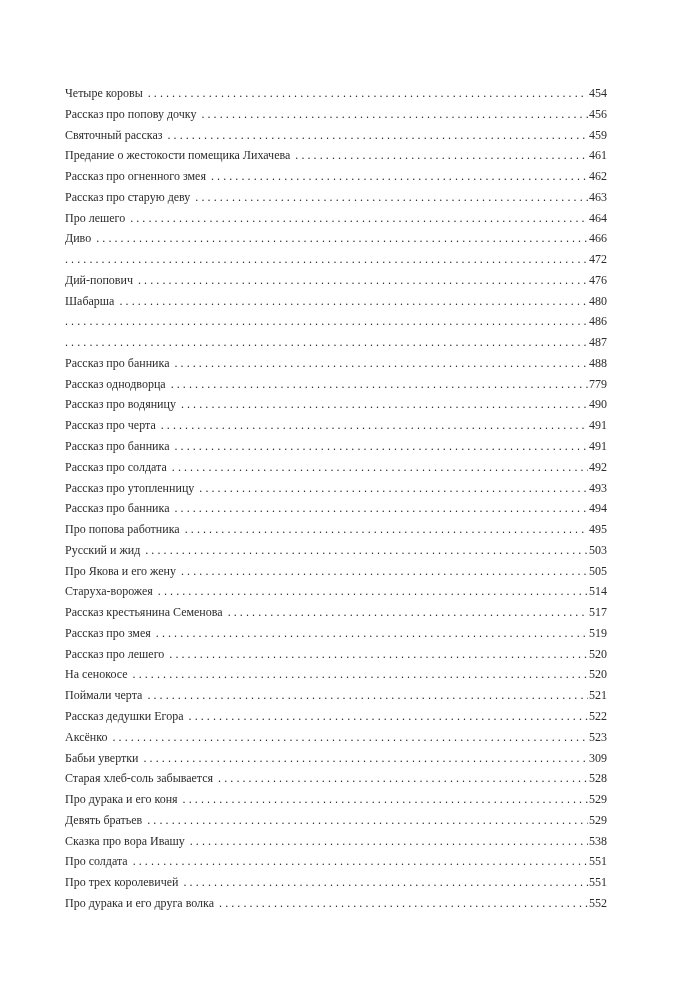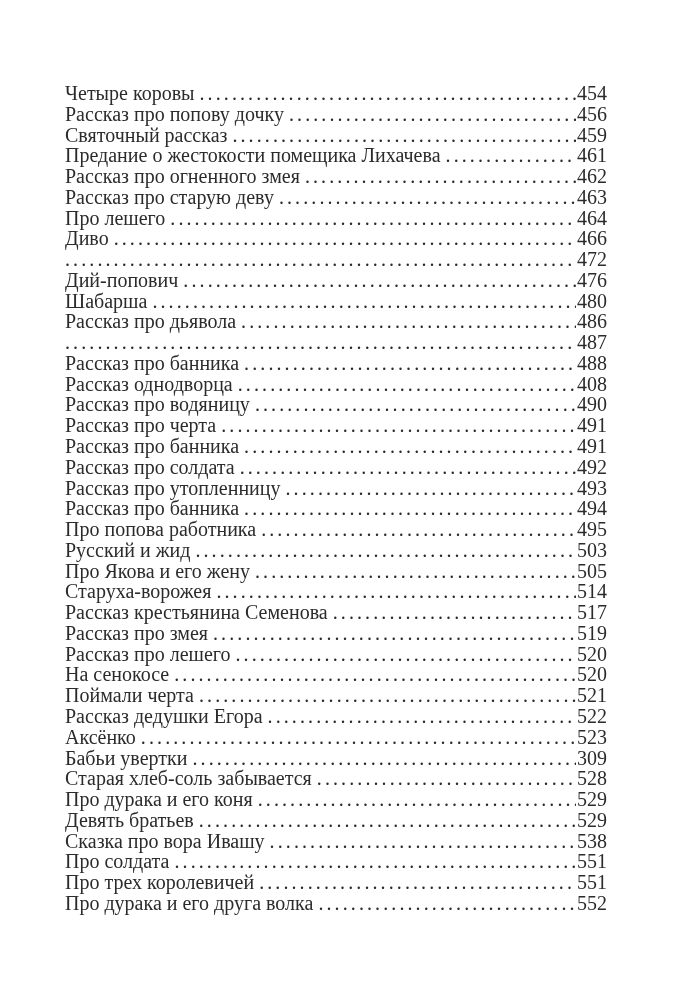--- a/index.html
+++ b/index.html
@@ -19,21 +19,21 @@
   .toc {
     position: absolute;
     left: 65px;
     top: 83px;
     width: 542px;
   }
   .toc-row {
     display: flex;
     align-items: baseline;
     height: 20.77px;
-    font-size: 20px;
+    font-size: 12px;
     line-height: 20.77px;
     white-space: nowrap;
   }
   .toc-title {
     flex: 0 0 auto;
     padding-right: 5px;
   }
   .toc-dots {
     flex: 1 1 auto;
     overflow: hidden;
@@ -99,37 +99,36 @@
         <span class="toc-title">Дий-попович</span>
         <span class="toc-dots">................................................................................................................................................................</span>
         <span class="toc-page">476</span>
       </div>
       <div class="toc-row">
         <span class="toc-title">Шабарша</span>
         <span class="toc-dots">................................................................................................................................................................</span>
         <span class="toc-page">480</span>
       </div>
       <div class="toc-row">
-        <span class="toc-title">Рассказ про дьявола</span>
         <span class="toc-dots">................................................................................................................................................................</span>
         <span class="toc-page">486</span>
       </div>
       <div class="toc-row">
         <span class="toc-dots">................................................................................................................................................................</span>
         <span class="toc-page">487</span>
       </div>
       <div class="toc-row">
         <span class="toc-title">Рассказ про банника</span>
         <span class="toc-dots">................................................................................................................................................................</span>
         <span class="toc-page">488</span>
       </div>
       <div class="toc-row">
         <span class="toc-title">Рассказ однодворца</span>
         <span class="toc-dots">................................................................................................................................................................</span>
-        <span class="toc-page">408</span>
+        <span class="toc-page">779</span>
       </div>
       <div class="toc-row">
         <span class="toc-title">Рассказ про водяницу</span>
         <span class="toc-dots">................................................................................................................................................................</span>
         <span class="toc-page">490</span>
       </div>
       <div class="toc-row">
         <span class="toc-title">Рассказ про черта</span>
         <span class="toc-dots">................................................................................................................................................................</span>
         <span class="toc-page">491</span>

